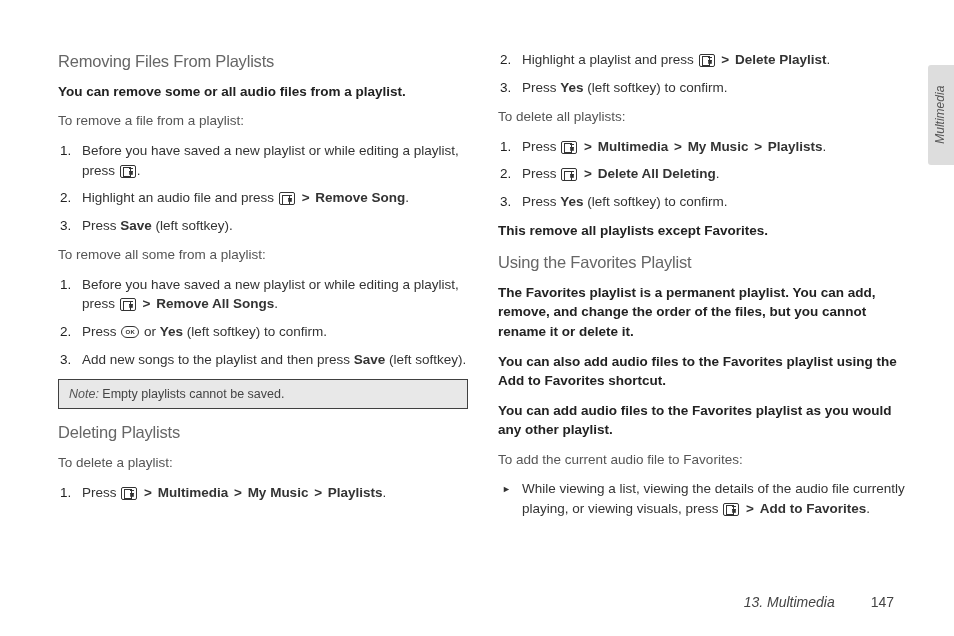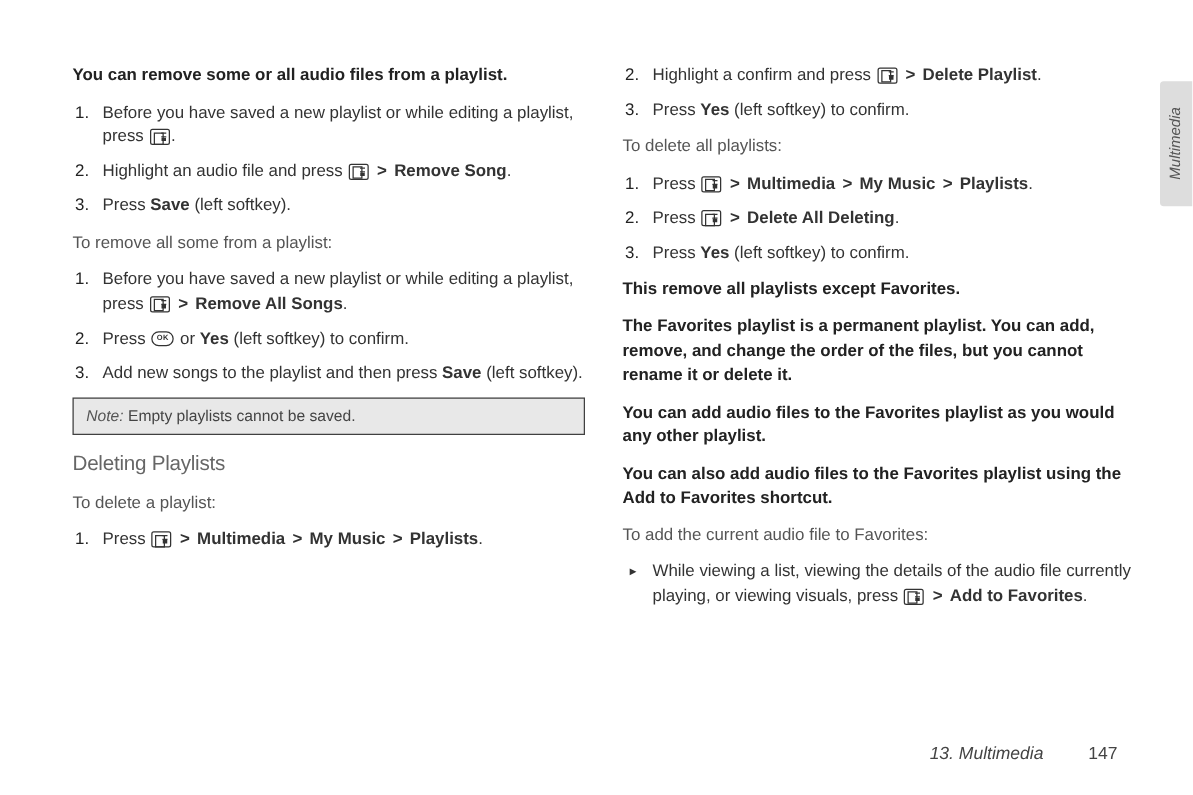--- a/index.html
+++ b/index.html
@@ -173,21 +173,23 @@
     .footer .page-num {
       font-style: normal;
       margin-left: 32px;
     }
   </style>
 </head>
 <body>
 
 <div class="page-content">
   <div class="column">
+    <h2>Removing Files From Playlists</h2>
     <p class="body-text">You can remove some or all audio files from a playlist.</p>
+    <p class="intro-text">To remove a file from a playlist:</p>
     <ol>
       <li><span>Before you have saved a new playlist or while editing a playlist, press </span><span class="icon-box"></span><span>.</span></li>
       <li><span>Highlight an audio file and press </span><span class="icon-box"></span> <span class="gt">&gt;</span> <span class="bold">Remove Song</span><span>.</span></li>
       <li><span>Press </span><span class="bold">Save</span><span> (left softkey).</span></li>
     </ol>
     <p class="intro-text">To remove all some from a playlist:</p>
     <ol>
       <li><span>Before you have saved a new playlist or while editing a playlist, press </span><span class="icon-box"></span> <span class="gt">&gt;</span> <span class="bold">Remove All Songs</span><span>.</span></li>
       <li><span>Press </span><span class="icon-ok">OK</span><span> or </span><span class="bold">Yes</span><span> (left softkey) to confirm.</span></li>
       <li><span>Add new songs to the playlist and then press </span><span class="bold">Save</span><span> (left softkey).</span></li>
@@ -197,33 +199,34 @@
     </div>
     <h2>Deleting Playlists</h2>
     <p class="intro-text">To delete a playlist:</p>
     <ol>
       <li><span>Press </span><span class="icon-box"></span> <span class="gt">&gt;</span> <span class="bold">Multimedia</span> <span class="gt">&gt;</span> <span class="bold">My Music</span> <span class="gt">&gt;</span> <span class="bold">Playlists</span><span>.</span></li>
     </ol>
   </div>
 
   <div class="column">
     <ol start="2" style="counter-reset: item 1;">
-      <li><span>Highlight a confirm and press </span><span class="icon-box"></span> <span class="gt">&gt;</span> <span class="bold">Delete Playlist</span><span>.</span></li>
+      <li><span>Highlight a playlist and press </span><span class="icon-box"></span> <span class="gt">&gt;</span> <span class="bold">Delete Playlist</span><span>.</span></li>
       <li><span>Press </span><span class="bold">Yes</span><span> (left softkey) to confirm.</span></li>
     </ol>
     <p class="intro-text">To delete all playlists:</p>
     <ol>
       <li><span>Press </span><span class="icon-box"></span> <span class="gt">&gt;</span> <span class="bold">Multimedia</span> <span class="gt">&gt;</span> <span class="bold">My Music</span> <span class="gt">&gt;</span> <span class="bold">Playlists</span><span>.</span></li>
       <li><span>Press </span><span class="icon-box"></span> <span class="gt">&gt;</span> <span class="bold">Delete All Deleting</span><span>.</span></li>
       <li><span>Press </span><span class="bold">Yes</span><span> (left softkey) to confirm.</span></li>
     </ol>
     <p class="body-text">This remove all playlists except Favorites.</p>
+    <h2>Using the Favorites Playlist</h2>
     <p class="body-text">The Favorites playlist is a permanent playlist. You can add, remove, and change the order of the files, but you cannot rename it or delete it.</p>
+    <p class="body-text">You can also add audio files to the Favorites playlist using the Add to Favorites shortcut.</p>
     <p class="body-text">You can add audio files to the Favorites playlist as you would any other playlist.</p>
-    <p class="body-text">You can also add audio files to the Favorites playlist using the Add to Favorites shortcut.</p>
     <p class="intro-text">To add the current audio file to Favorites:</p>
     <ul class="bullet-list">
       <li><span>While viewing a list, viewing the details of the audio file currently playing, or viewing visuals, press </span><span class="icon-box"></span> <span class="gt">&gt;</span> <span class="bold">Add to Favorites</span><span>.</span></li>
     </ul>
   </div>
 </div>
 
 <div class="side-tab">
   <span>Multimedia</span>
 </div>

